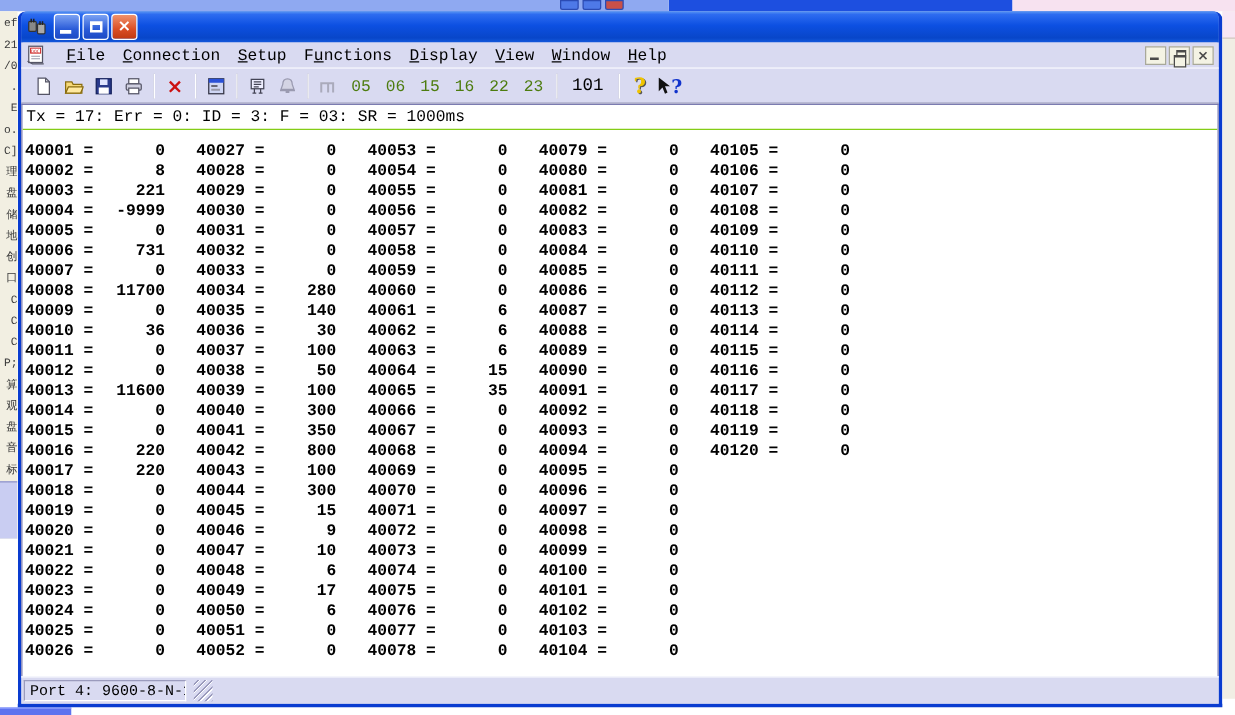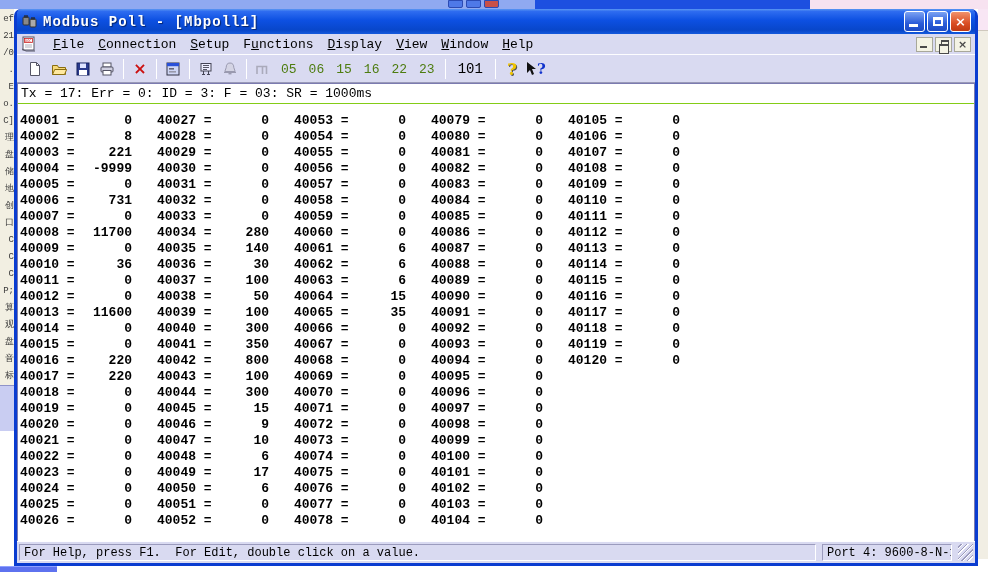--- a/index.html
+++ b/index.html
@@ -137,21 +137,20 @@
 </div>
 
 <div class="window">
 
   <div class="titlebar">
     <svg class="app-icon" viewBox="0 0 16 16">
       <rect x="1" y="3" width="6" height="8" rx="1" fill="#888" stroke="#333"></rect>
       <rect x="8" y="5" width="6" height="8" rx="1" fill="#aaa" stroke="#333"></rect>
       <path d="M3 1v3M5 1v3M10 3v3M12 3v3" stroke="#222" stroke-width="1.2"></path>
     </svg>
-    <div class="title-text">Modbus Poll - [Mbpoll1]</div>
     <div class="tb-btns">
       <div class="tb-btn">
           <div class="glyph-min"></div>
         </div>
       <div class="tb-btn">
           <div class="glyph-max"></div>
         </div>
       <div class="tb-btn close">
           <span class="glyph-x">×</span>
         </div>
@@ -385,18 +384,17 @@
           <div class="reg-row"><span class="reg-label">40116 =</span><span class="reg-val">0</span></div>
           <div class="reg-row"><span class="reg-label">40117 =</span><span class="reg-val">0</span></div>
           <div class="reg-row"><span class="reg-label">40118 =</span><span class="reg-val">0</span></div>
           <div class="reg-row"><span class="reg-label">40119 =</span><span class="reg-val">0</span></div>
           <div class="reg-row"><span class="reg-label">40120 =</span><span class="reg-val">0</span></div>
         </div>
       </div>
   </div>
 
   <div class="statusbar">
-    <div class="sb-panel sb-help">For Help, press F1.  For Edit, double click on a value.</div>
     <div class="sb-panel sb-port">Port 4: 9600-8-N-1</div>
     <div class="sb-grip"></div>
   </div>
 
 </div>
 
 </body></html>

